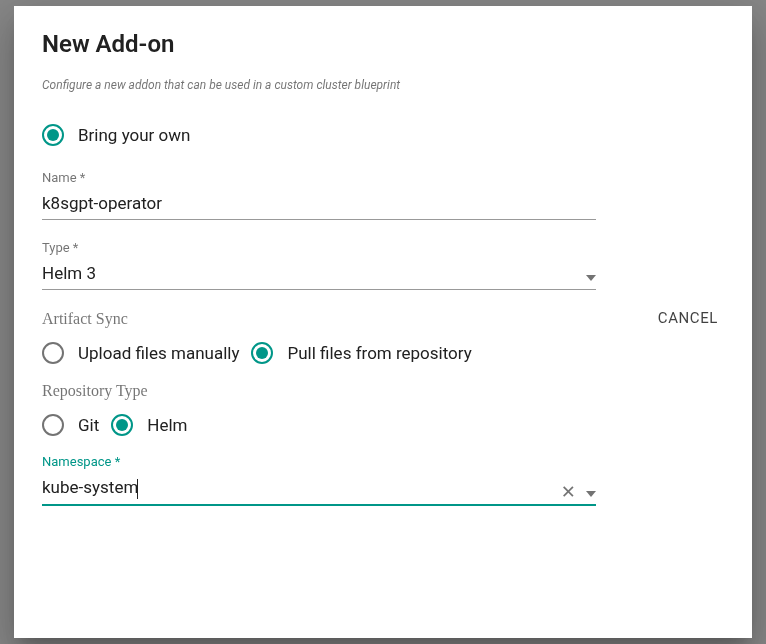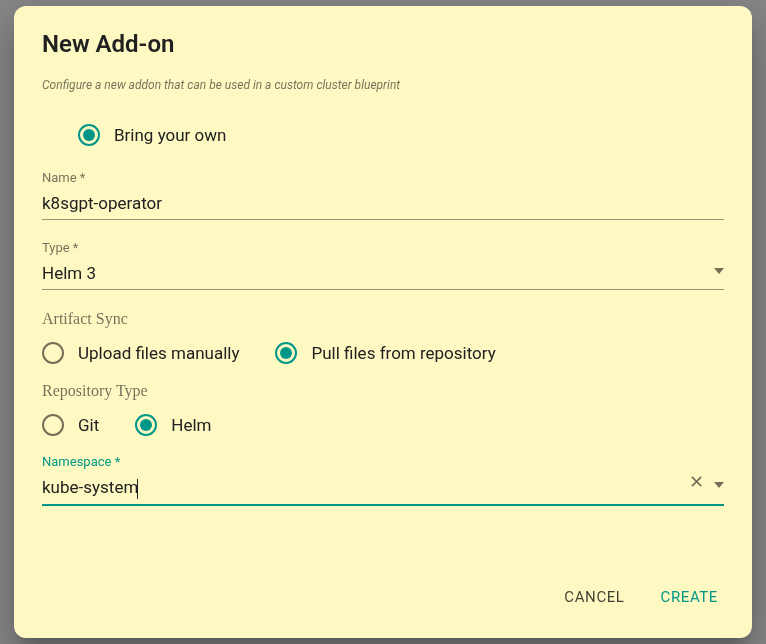--- a/index.html
+++ b/index.html
@@ -14,27 +14,27 @@
       height: 644px;
       overflow: hidden;
       position: relative;
     }
     .dialog {
       position: absolute;
       top: 6px;
       left: 14px;
       right: 14px;
       bottom: 6px;
-      background: #fef9c3;
-      border-radius: 12px;
+      background: #ffffff;
+      border-radius: 0;
       box-shadow: 0 11px 15px -7px rgba(0,0,0,.2),
                   0 24px 38px 3px rgba(0,0,0,.14),
                   0 9px 46px 8px rgba(0,0,0,.12);
       display: flex;
-      flex-direction: column;
+      flex-direction: row;
       overflow: hidden;
     }
     .dialog-content {
       padding: 24px 28px 8px 28px;
       flex: 1;
       overflow: auto;
     }
     .dialog-title {
       font-size: 24px;
       font-weight: 600;
@@ -44,26 +44,25 @@
     .dialog-subtitle {
       font-size: 12px;
       color: rgba(0,0,0,0.55);
       font-style: italic;
       margin-bottom: 32px;
     }
     .radio-row {
       display: flex;
       gap: 28px;
       margin-bottom: 24px;
-      margin-left: 36px;
     }
     .radio-group-inline {
       display: flex;
       align-items: center;
-      gap: 36px;
+      gap: 12px;
       margin-bottom: 18px;
     }
     .radio-option {
       display: flex;
       align-items: center;
       gap: 14px;
       cursor: pointer;
     }
     .radio-option .radio-circle {
       width: 22px;
@@ -99,21 +98,21 @@
       font-size: 13px;
       color: rgba(0,0,0,0.55);
       margin-bottom: 4px;
       display: block;
     }
     .field-label.focused {
       color: #009688;
     }
     .field-input-row {
       display: flex;
-      align-items: flex-start;
+      align-items: flex-end;
       border-bottom: 1px solid rgba(0,0,0,0.4);
       padding-bottom: 4px;
     }
     .field-input-row.focused {
       border-bottom: 2px solid #009688;
       padding-bottom: 3px;
     }
     .field-input {
       border: none;
       outline: none;
@@ -254,15 +253,14 @@
               <path d="M0 0 L5 6 L10 0 Z" fill="currentColor"></path>
             </svg>
         </span>
       </div>
     </div>
 
   </div>
 
   <div class="dialog-actions">
     <button class="btn btn-cancel">CANCEL</button>
-    <button class="btn btn-create">CREATE</button>
   </div>
 </div>
 
 </body></html>

